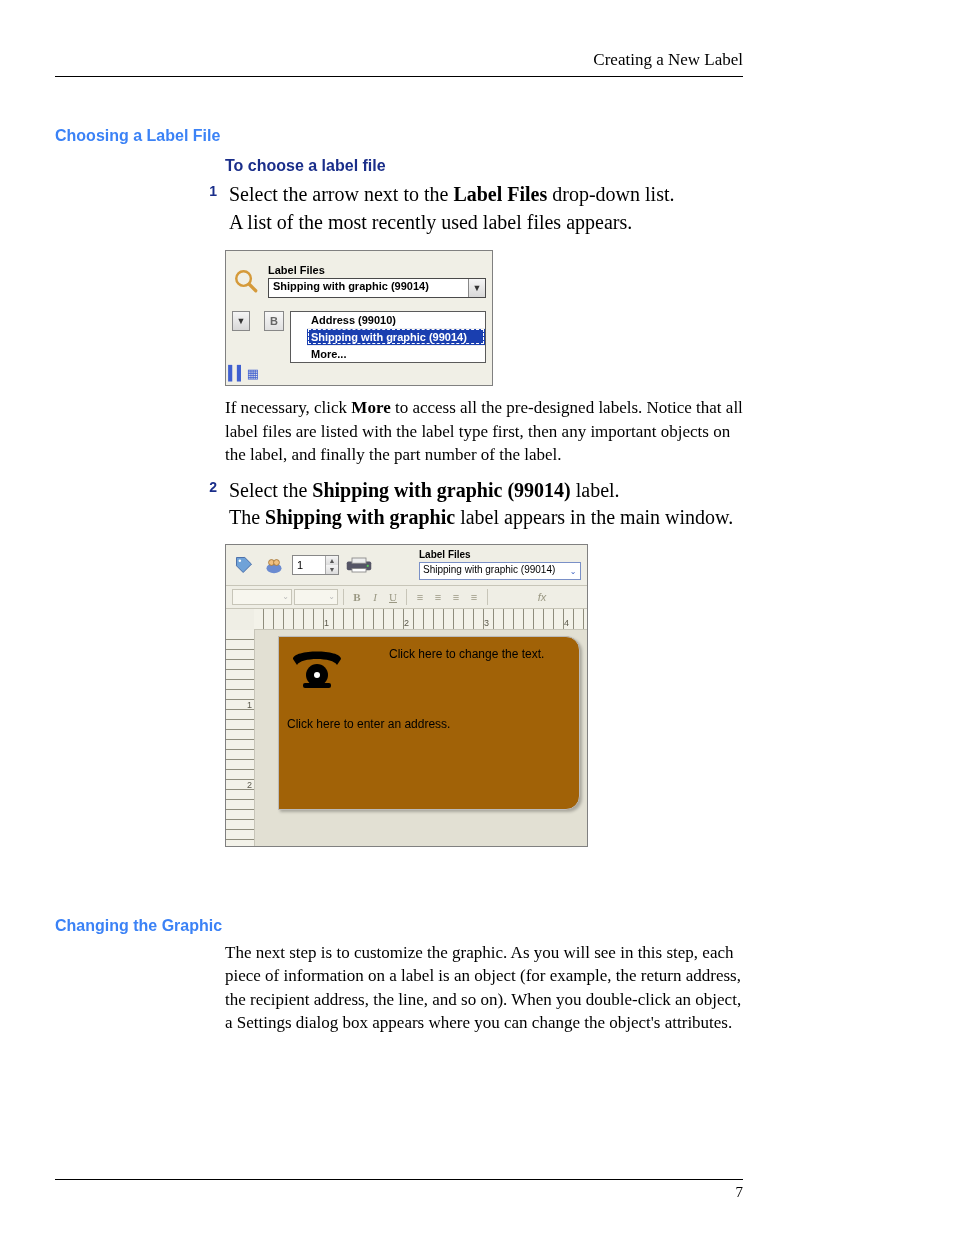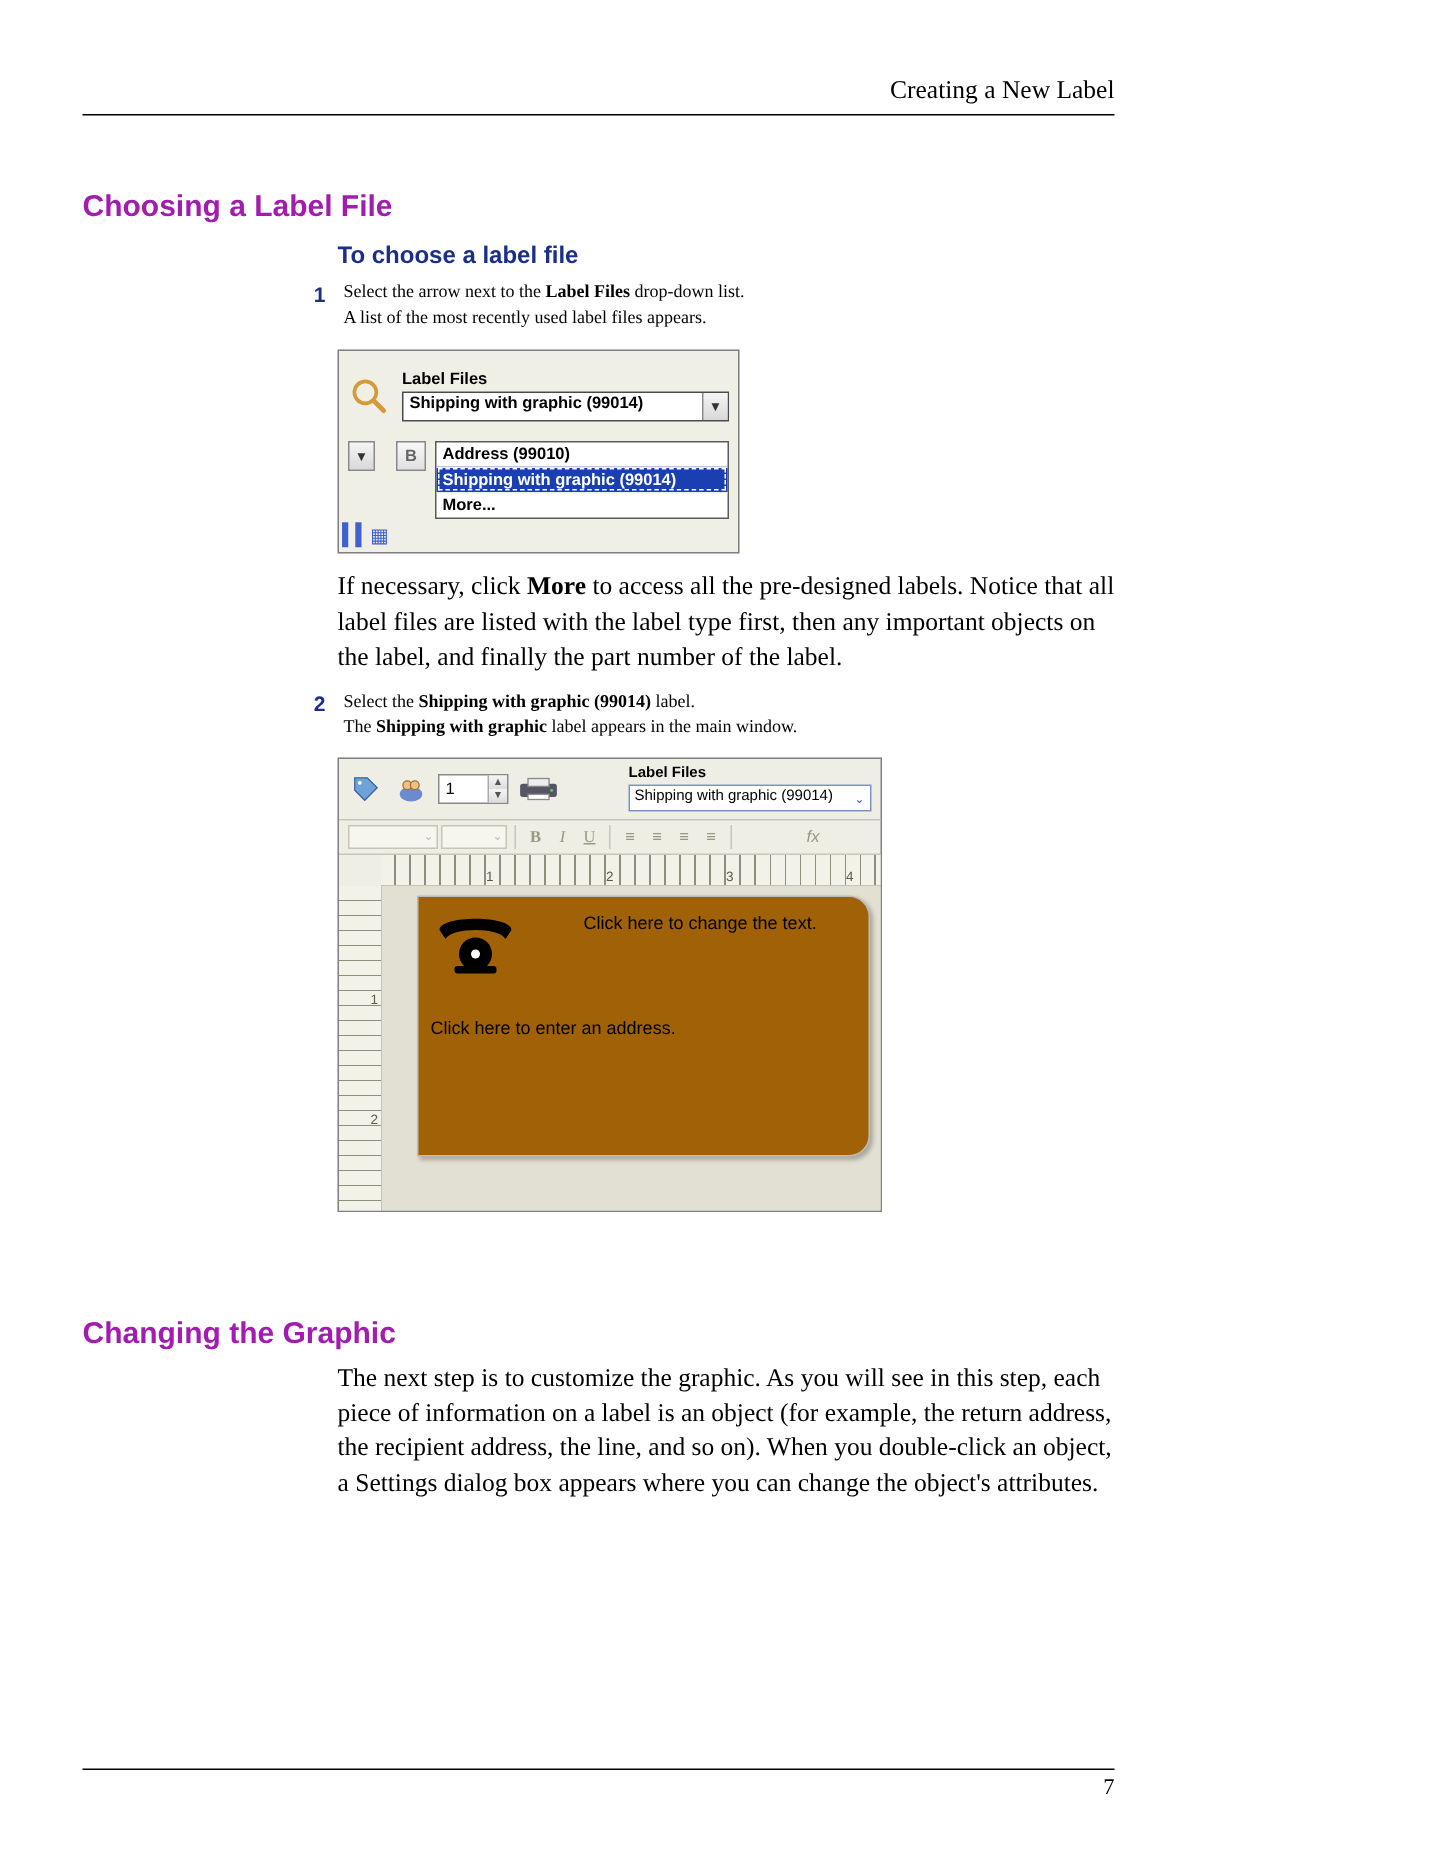--- a/index.html
+++ b/index.html
@@ -34,22 +34,22 @@
     right: 55px;
     bottom: 34px;
   }
   .footer-area .pnum {
     text-align: right;
     font-size: 15px;
     margin-top: 4px;
   }
   h2.section {
     font-family: Verdana, Geneva, Tahoma, sans-serif;
-    color: #a21caf;
-    font-size: 20px;
+    color: #3b82f6;
+    font-size: 16px;
     font-weight: bold;
     margin: 50px 0 6px 0;
   }
   .body-indent {
     margin-left: 170px;
   }
   p.para {
     margin: 4px 0 10px 0;
     line-height: 1.38;
     font-size: 17px;
@@ -70,21 +70,21 @@
     font-family: Verdana, Geneva, Tahoma, sans-serif;
     color: #1a2e8a;
     font-size: 14px;
     font-weight: bold;
     width: 14px;
     text-align: right;
     flex: 0 0 14px;
     line-height: 1.5;
   }
   .step .txt {
-    font-size: 12px;
+    font-size: 20px;
     line-height: 1.38;
   }
   .bold { font-weight: bold; }
 
   
   .fig1-row {
     display: flex;
     align-items: flex-start;
     gap: 16px;
     margin: 14px 0 10px 0;
@@ -152,20 +152,21 @@
     display: flex; align-items: center; justify-content: center;
     font-weight: bold; color: #666; font-size: 11px;
     margin-left: 12px; margin-right: 4px;
   }
   .drop-list {
     flex: 1;
     box-sizing: border-box;
     border: 1px solid #5a5a5a;
     background: #fff;
     margin-right: 6px;
+    padding-left: 16px;
   }
   .drop-list .item {
     padding: 2px 4px;
     font-weight: bold;
     border-top: 1px solid #eee;
   }
   .drop-list .item:first-child { border-top: none; }
   .drop-list .item.sel {
     background: #1a3fb0;
     color: #fff;

